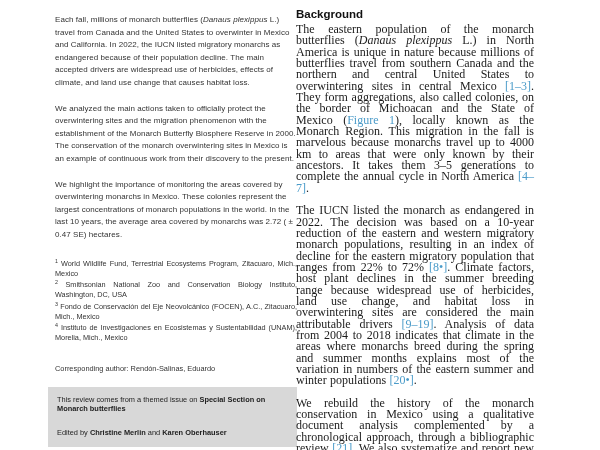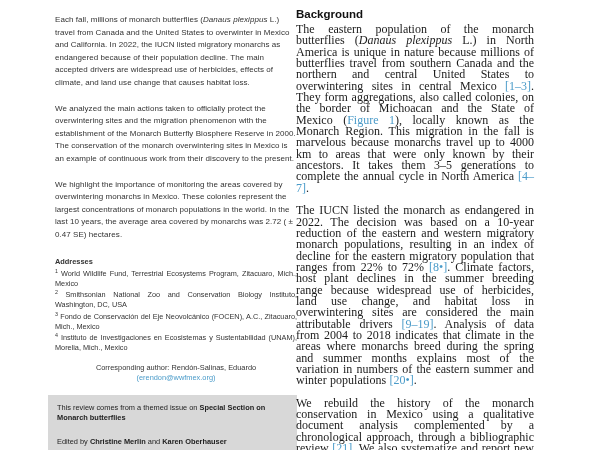--- a/index.html
+++ b/index.html
@@ -13,21 +13,21 @@
   
   .col-left { position:absolute; left:48px; top:14px; width:249px; color:var(--body-text); }
   .abs {
     margin:0 0 13px 7px; font-size:8px; line-height:12.6px;
     color:var(--body-text); letter-spacing:0.05px;
   }
   .addr-block { margin:15px 0 0 7px; }
   .addr-head { font-size:7.4px; font-weight:bold; margin-bottom:1px; }
   .addr { font-size:7.3px; line-height:9.6px; text-align:justify; }
   .addr sup, .abs sup { font-size:5.3px; }
-  .corr { margin:10px 0 0 7px; font-size:7.4px; line-height:9.6px;text-align:center; }
+  .corr { margin:21px 0 0 7px; font-size:7.4px; line-height:9.6px; }
   .lnk { color:var(--link-blue); }
   .journal-box {
     background:var(--box-gray); margin-top:13px; padding:8px 9px 9px 9px;
     font-size:7.4px; line-height:9.8px; color:#222;
   }
   .jb-line + .jb-line { margin-top:14px; }
 
   
   .col-right {
     position:absolute; left:296px; top:8px; width:238px;
@@ -47,32 +47,28 @@
 <body style="--link-blue: #4a9bc9; --box-gray: #d8d8d8; --body-text: #333333;">
 
 <div class="page">
 
   <div class="col-left">
     <p class="abs"><span>Each fall, millions of monarch butterflies (</span><em>Danaus plexippus</em><span> L.) travel from Canada and the United States to overwinter in Mexico and California. In 2022, the IUCN listed migratory monarchs as endangered because of their population decline. The main accepted drivers are widespread use of herbicides, effects of climate, and land use change that causes habitat loss.</span></p>
     <p class="abs"><span>We analyzed the main actions taken to officially protect the overwintering sites and the migration phenomenon with the establishment of the Monarch Butterfly Biosphere Reserve in 2000. The conservation of the monarch overwintering sites in Mexico is an example of continuous work from their discovery to the present.</span></p>
     <p class="abs"><span>We highlight the importance of monitoring the areas covered by overwintering monarchs in Mexico. These colonies represent the largest concentrations of monarch populations in the world. In the last 10 years, the average area covered by monarchs was 2.72 ( ± 0.47 SE) hectares.</span></p>
 
     <div class="addr-block">
-      <div class="addr-head">Addresses</div>
       <div class="addr"><sup>1</sup><span> World Wildlife Fund, Terrestrial Ecosystems Program, Zitacuaro, Mich., Mexico</span></div>
       <div class="addr"><sup>2</sup><span> Smithsonian National Zoo and Conservation Biology Instituto, Washington, DC, USA</span></div>
       <div class="addr"><sup>3</sup><span> Fondo de Conservación del Eje Neovolcánico (FOCEN), A.C., Zitacuaro, Mich., Mexico</span></div>
       <div class="addr"><sup>4</sup><span> Instituto de Investigaciones en Ecosistemas y Sustentabilidad (UNAM), Morelia, Mich., Mexico</span></div>
     </div>
 
     <div class="corr">
       <div>Corresponding author: Rendón-Salinas, Eduardo</div>
-      <div>
-        <span class="lnk">(erendon@wwfmex.org)</span>
-      </div>
     </div>
 
     <div class="journal-box">
       <div class="jb-line"><span>This review comes from a themed issue on </span><b>Special Section on Monarch butterflies</b></div>
       <div class="jb-line"><span>Edited by </span><b>Christine Merlin</b><span> and </span><b>Karen Oberhauser</b></div>
     </div>
   </div>
 
   <div class="col-right">
     <h2 class="sec-head">Background</h2>

